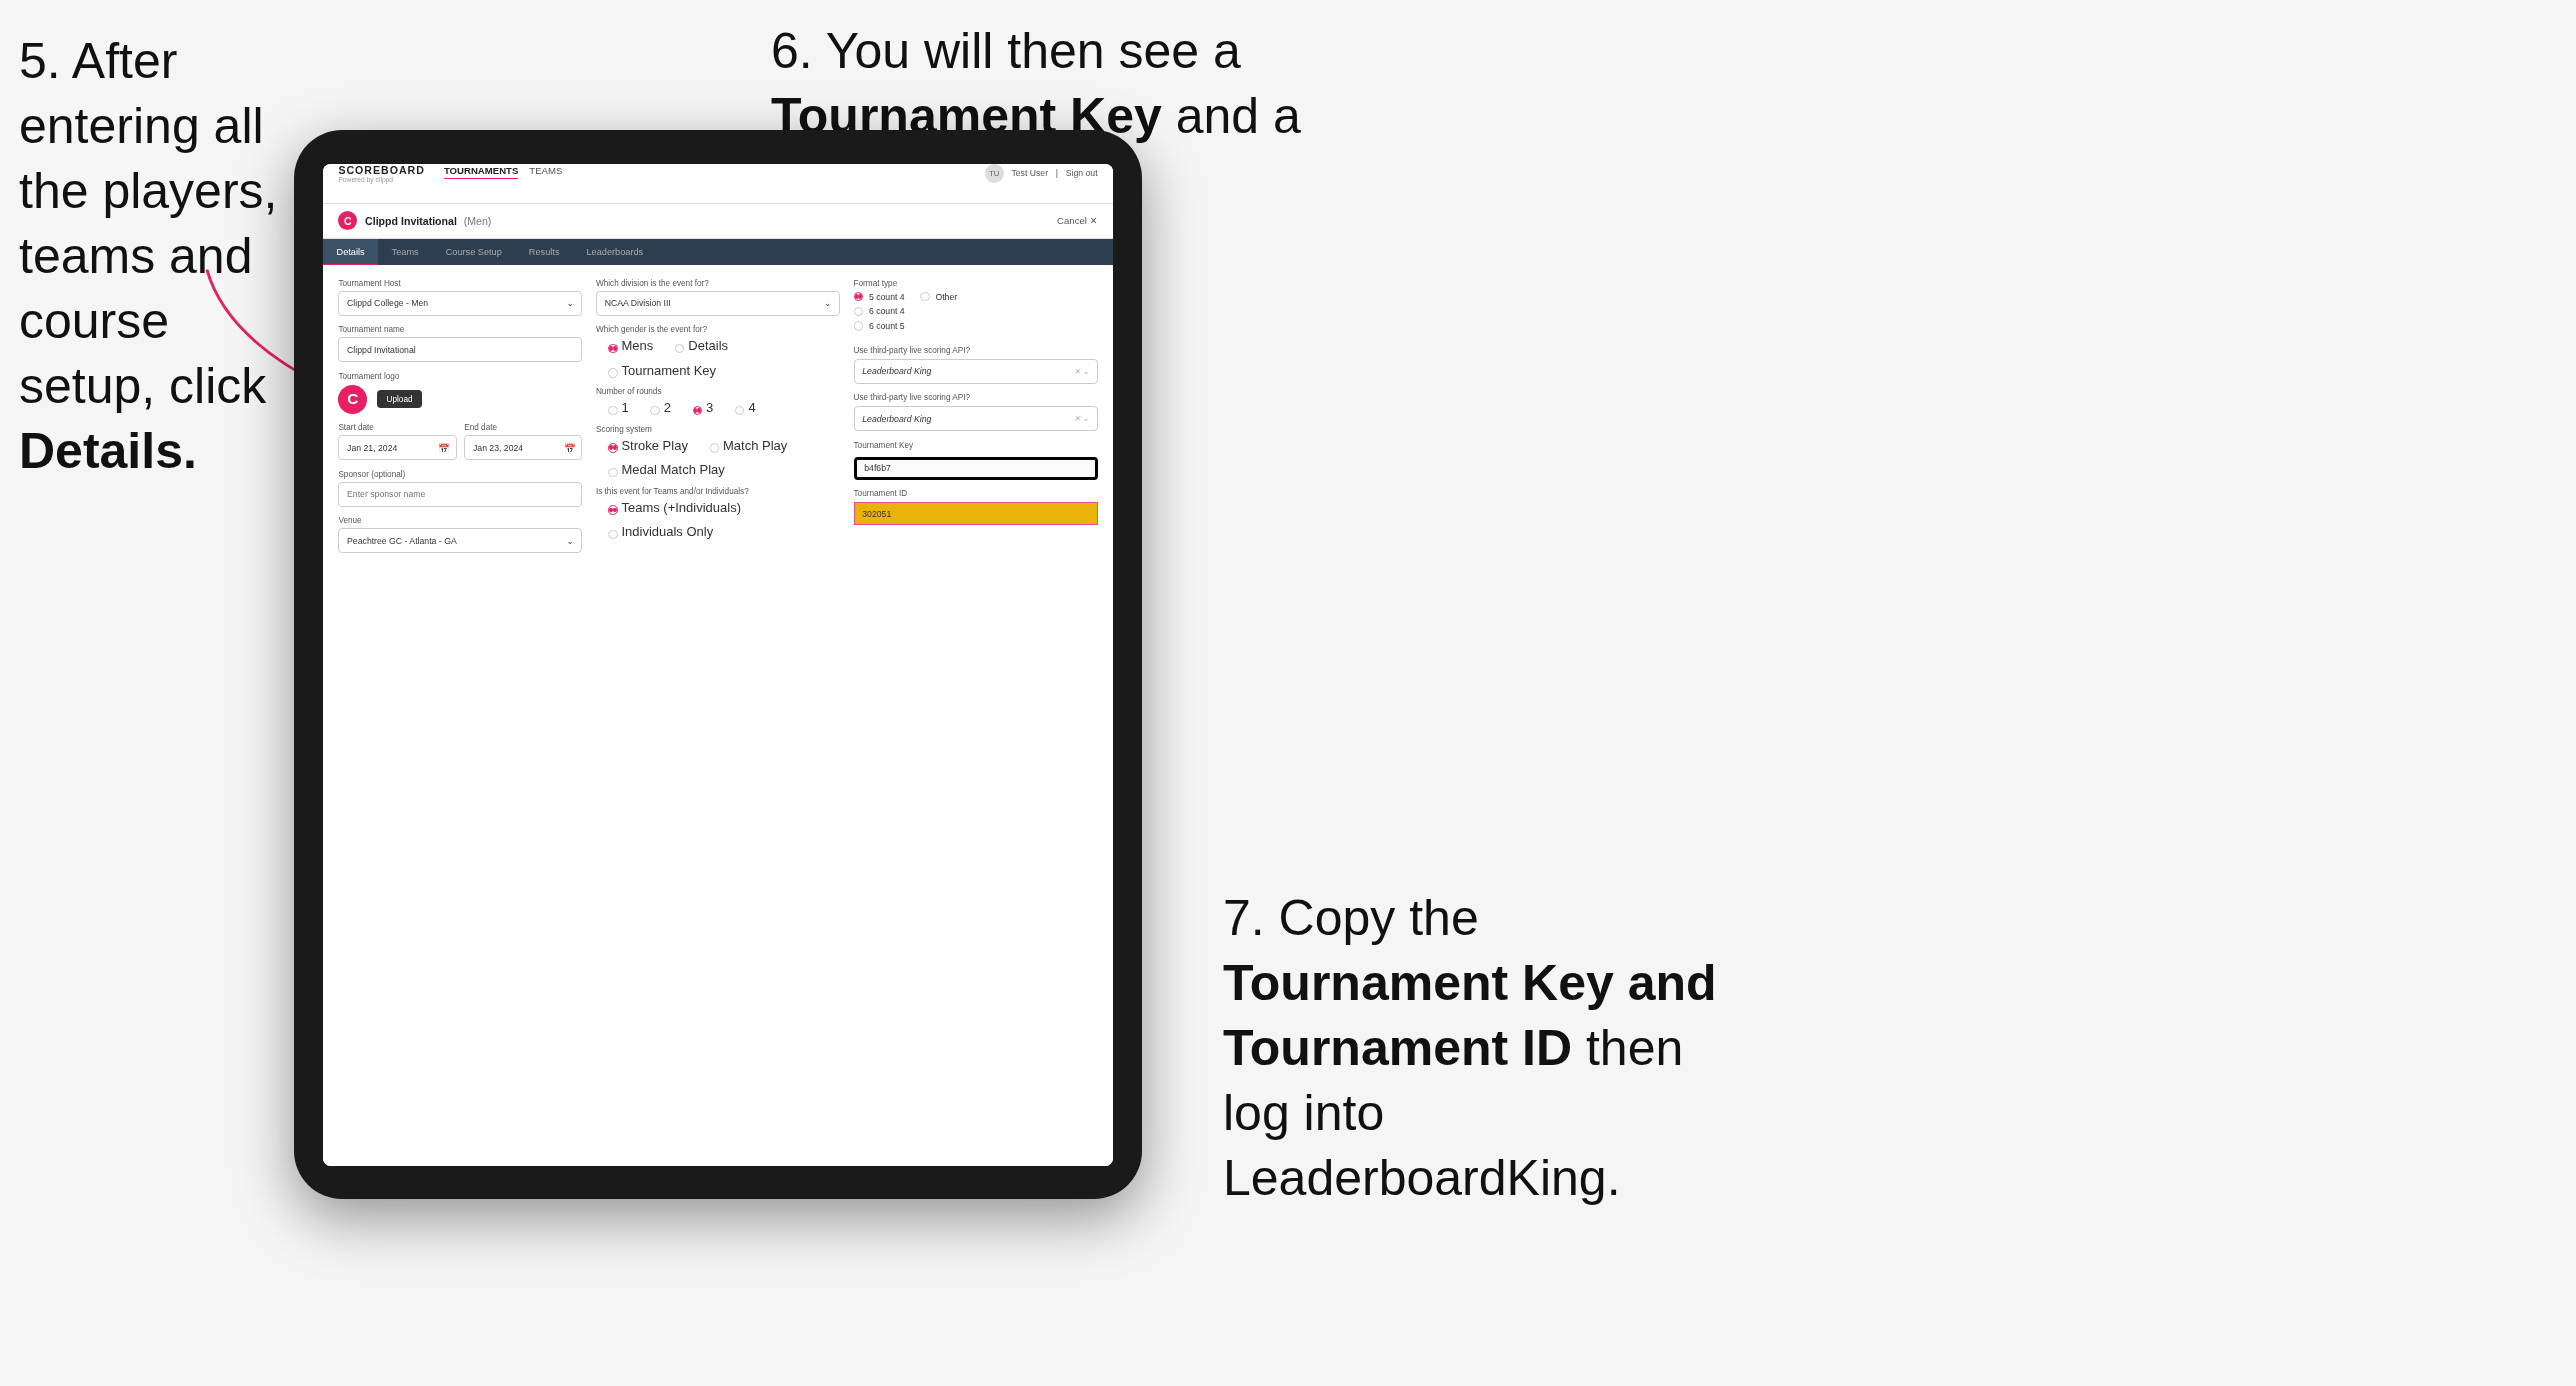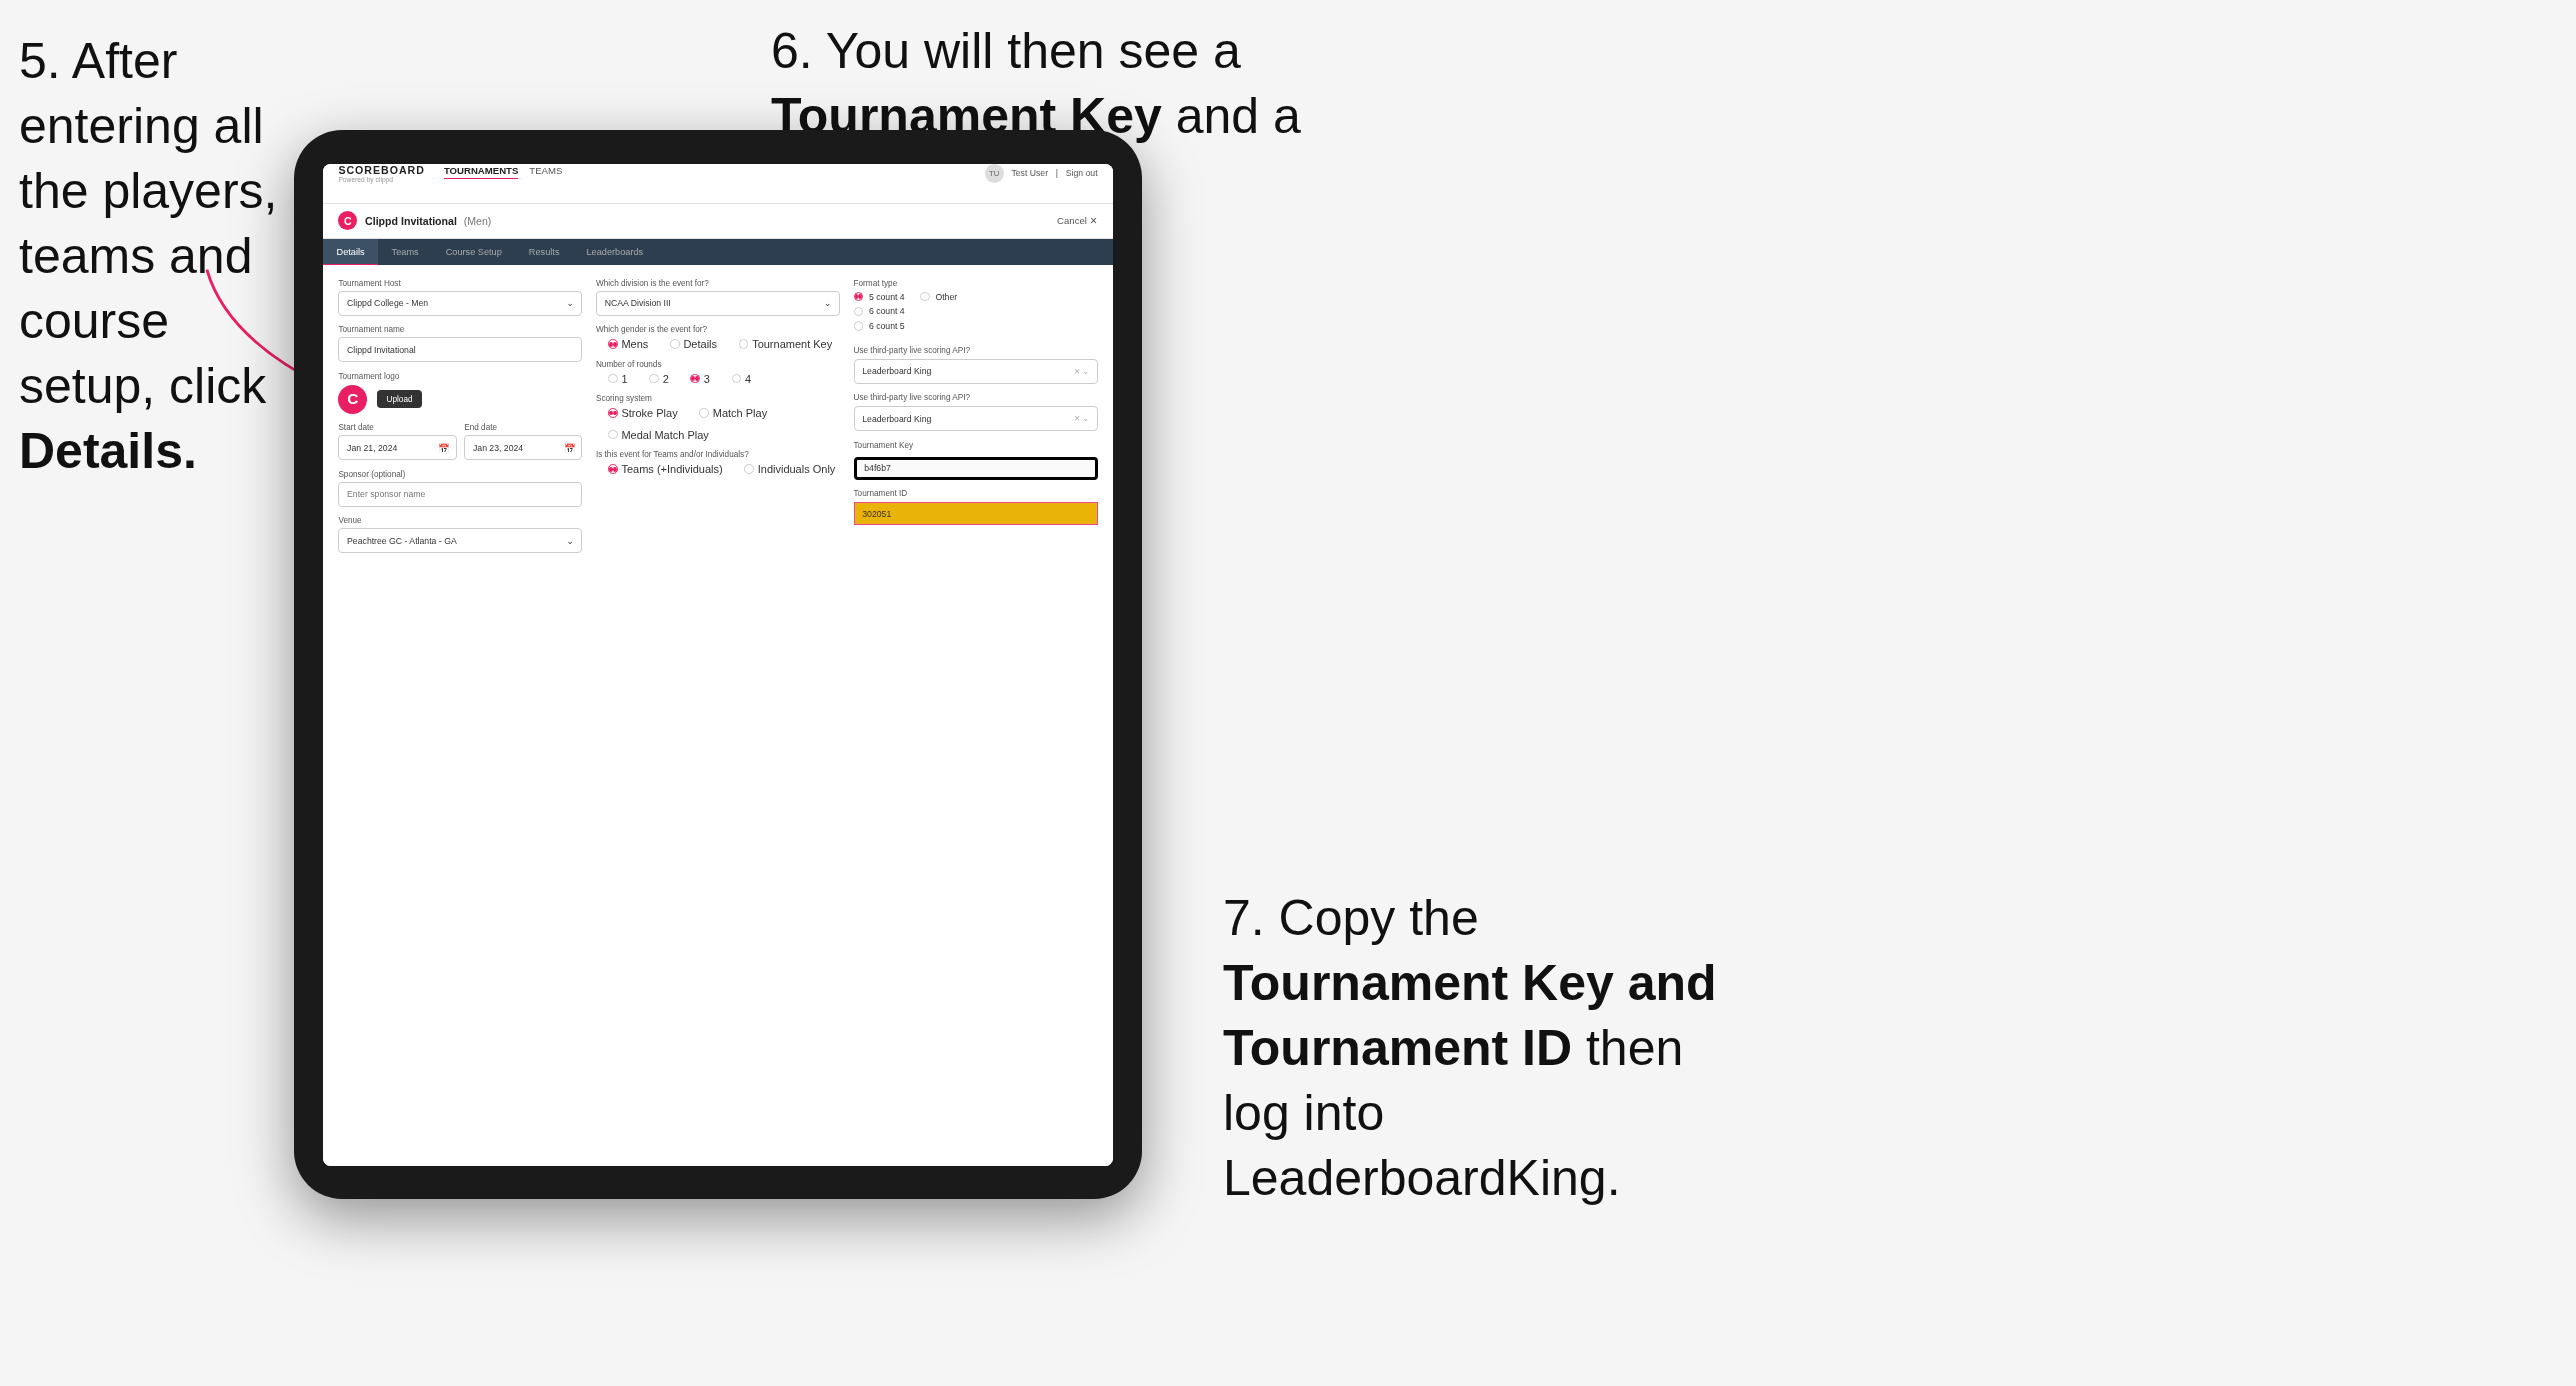--- a/index.html
+++ b/index.html
@@ -281,23 +281,23 @@
 
     
     .radio-group {
       display: flex;
       gap: 9.6px;
       flex-wrap: wrap;
       margin-top: 3.9px;
     }
     .radio-item {
       display: flex;
-      align-items: center;
+      align-items: flex-end;
       gap: 3.9px;
-      font-size: 11px;
+      font-size: 13px;
       color: #333;
       padding-left: 12px;
     }
     .radio-circle {
       width: 9.6px;
       height: 9.6px;
       border-radius: 50%;
       border: 1.9px solid #ccc;
       display: flex;
       align-items: center;
@@ -339,20 +339,21 @@
       border: 1px solid #ccc;
       border-radius: 3.9px;
       padding: 0 7.7px;
       font-size: 8.7px;
       color: #333;
       background: #fff;
       display: flex;
       align-items: center;
       justify-content: space-between;
       margin-top: 3.9px;
+      font-style: italic;
     }
     .select-clear {
       color: #aaa;
       font-size: 7.7px;
     }
 
     .tournament-key-box {
       border: 3px solid #000000;
       border-radius: 3.9px;
       padding: 3.9px 7.7px;

